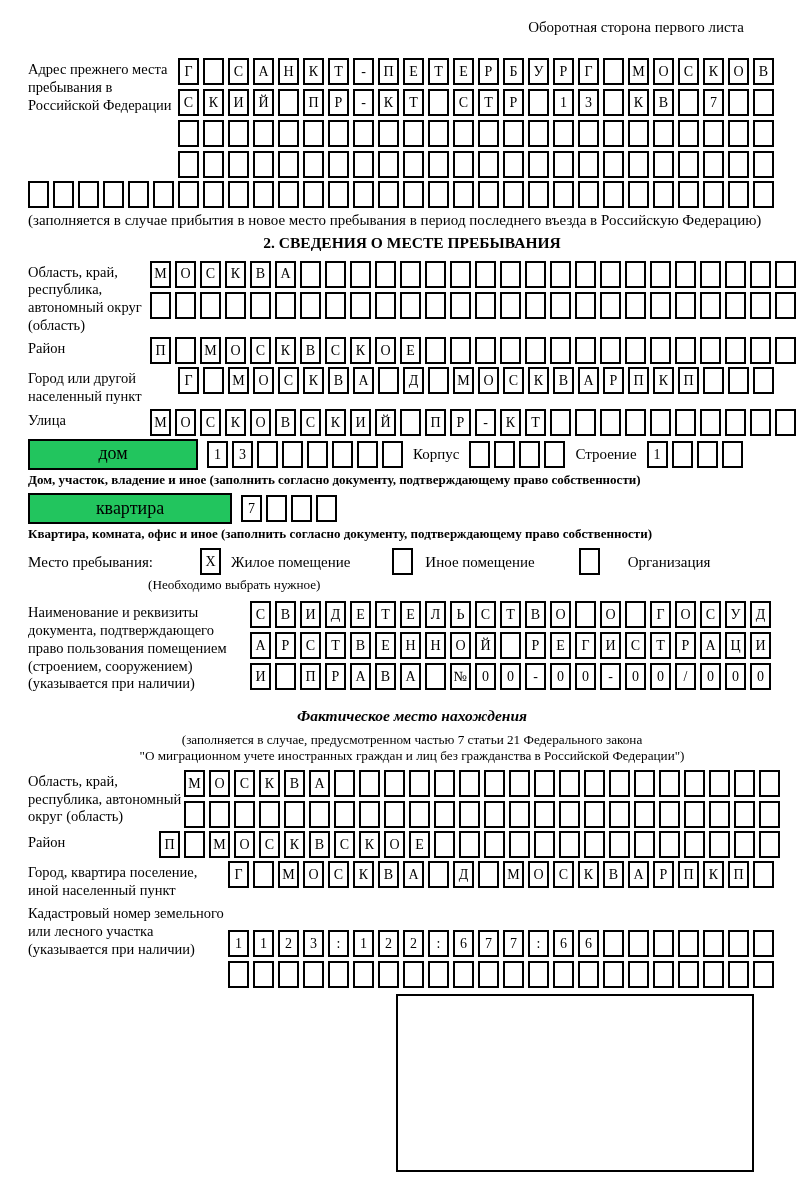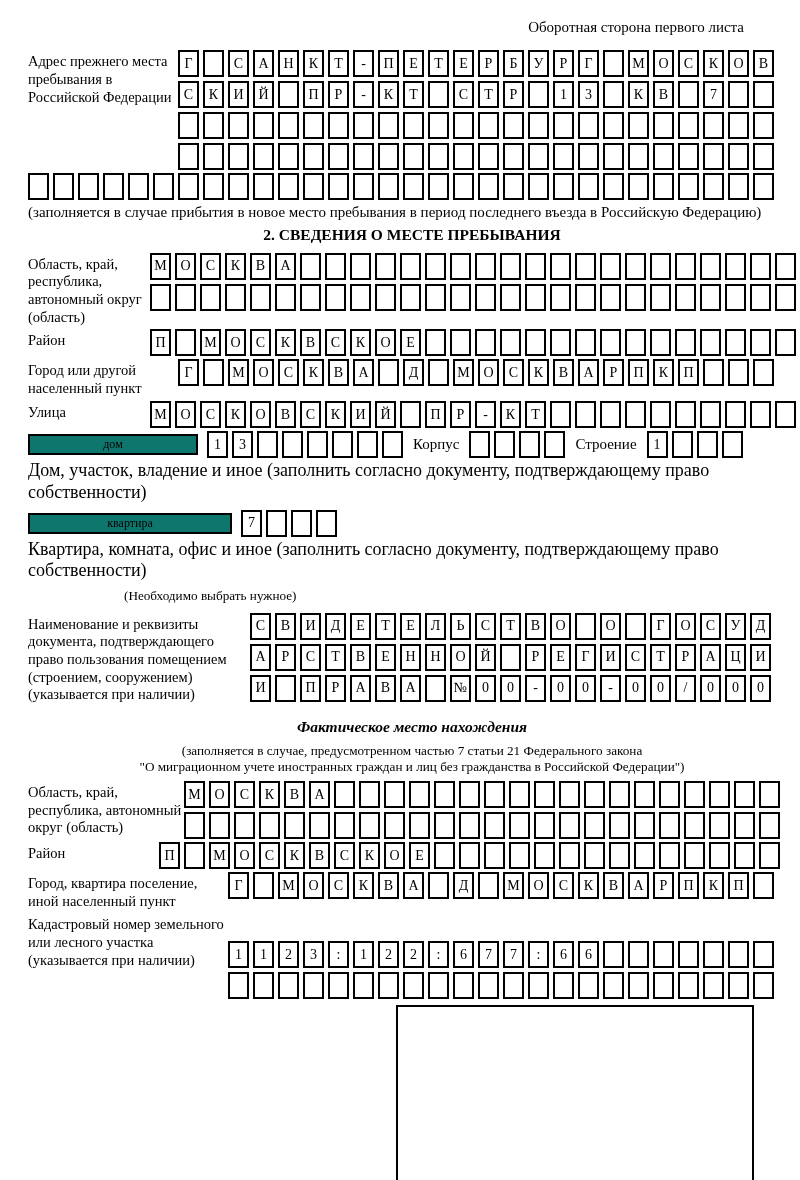--- a/index.html
+++ b/index.html
@@ -3,41 +3,41 @@
 <meta charset="utf-8">
 <style>
   html,body{margin:0;padding:0;background:#fff;}
   body{
     width:800px;height:1180px;
     font-family:"Liberation Serif","DejaVu Serif",serif;
     color:#000;font-size:14.5px;line-height:1.22;
     overflow:hidden;
   }
   .page{padding:18px 4px 0 28px;width:768px;}
-  .hdr-right{text-align:right;padding-right:52px;font-size:15px;margin-bottom:14px;}
+  .hdr-right{text-align:right;padding-right:52px;font-size:15px;margin-bottom:22px;}
   .field{display:flex;margin-bottom:3px;}
   .flabel{flex-shrink:0;font-size:14.5px;padding-top:3px;}
   .rows{display:flex;flex-direction:column;gap:4px;}
   .cellrow{display:flex;gap:4px;}
   .cell{
     box-sizing:border-box;flex-shrink:0;
     width:21px;height:27px;border:2px solid #000;
     display:flex;align-items:center;justify-content:center;
     font-size:14px;background:#fff;
   }
   .w150{width:150px;} .w122{width:122px;} .w156{width:156px;}
   .w131{width:131px;} .w200{width:200px;} .w222{width:222px;}
   .fullrow{margin:1px 0 3px 0;}
   .note-center{font-size:15px;margin:2px 0 4px 0;}
-  .note-left{font-size:18px;margin:2px 0 6px 0;}
+  .note-left{font-size:13px;margin:2px 0 6px 0;font-weight:bold;}
   .sec-title{text-align:center;font-weight:bold;font-size:15.5px;margin:4px 0 8px 0;}
   .wbox{
-    box-sizing:border-box;border:2px solid #000;height:21px;
+    box-sizing:border-box;border:2px solid #000;height:31px;
     display:flex;align-items:center;justify-content:center;
-    font-size:12px;background:#0f766e;flex-shrink:0;
+    font-size:18px;background:#22c55e;flex-shrink:0;
   }
   .inline-row{display:flex;align-items:center;margin-bottom:2px;}
   .inline-row .gap4{display:flex;gap:4px;}
   .lbl-mid{font-size:15px;padding:0 10px;}
   .stay-row{display:flex;align-items:center;margin:6px 0 2px 0;}
   .stay-label{width:172px;font-size:15px;}
   .stay-opt-label{font-size:15px;}
   .doc-block{margin:8px 0 2px 0;}
   .subnotes{text-align:center;font-size:13.2px;}
   .stamp-wrap{margin-left:368px;width:362px;margin-top:6px;}
@@ -385,21 +385,30 @@
     <div class="wbox" style="width:204px;">квартира</div>
     <div class="gap4" style="margin-left:9px;">
         <span class="cell">7</span>
         <span class="cell"></span>
         <span class="cell"></span>
         <span class="cell"></span>
       </div>
   </div>
   <div class="note-left">Квартира, комната, офис и иное (заполнить согласно документу, подтверждающему право собственности)</div>
 
-  <div style="margin-left:96px;font-size:13.2px;margin-bottom:6px;">(Необходимо выбрать нужное)</div>
+  <div class="stay-row">
+    <div class="stay-label">Место пребывания:</div>
+    <span class="cell">X</span>
+    <span class="stay-opt-label" style="margin:0 42px 0 10px;">Жилое помещение</span>
+    <span class="cell"></span>
+    <span class="stay-opt-label" style="margin:0 44px 0 12px;">Иное помещение</span>
+    <span class="cell"></span>
+    <span class="stay-opt-label" style="margin-left:28px;">Организация</span>
+  </div>
+  <div style="margin-left:120px;font-size:13.2px;margin-bottom:6px;">(Необходимо выбрать нужное)</div>
 
   <div class="field doc-block">
     <div class="flabel w222">Наименование и реквизиты документа, подтверждающего право пользования помещением (строением, сооружением) (указывается при наличии)</div>
     <div class="rows">
       <div class="cellrow">
           <span class="cell">С</span>
           <span class="cell">В</span>
           <span class="cell">И</span>
           <span class="cell">Д</span>
           <span class="cell">Е</span>

